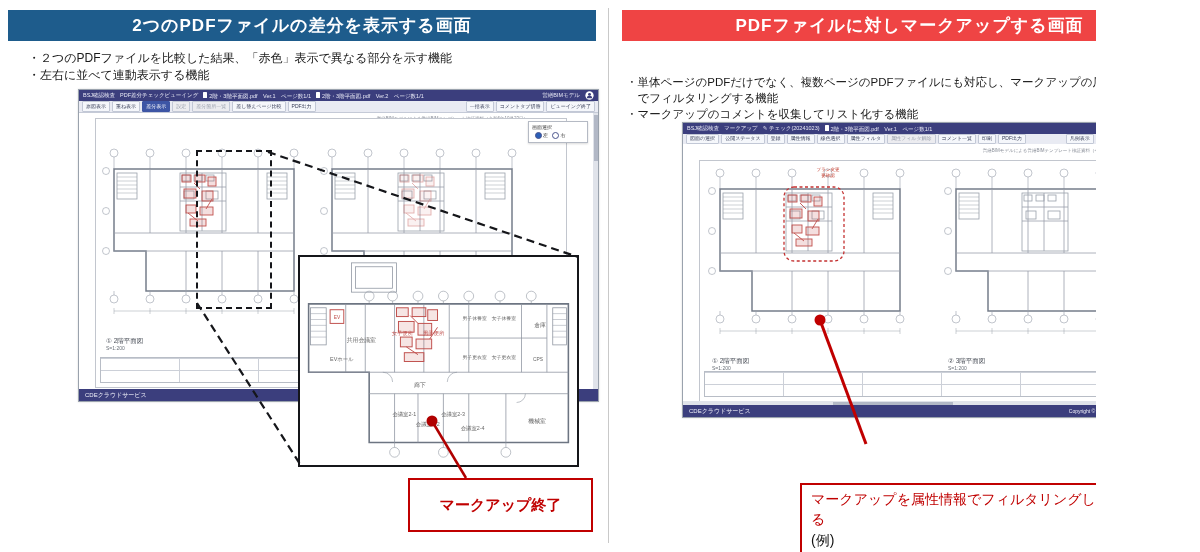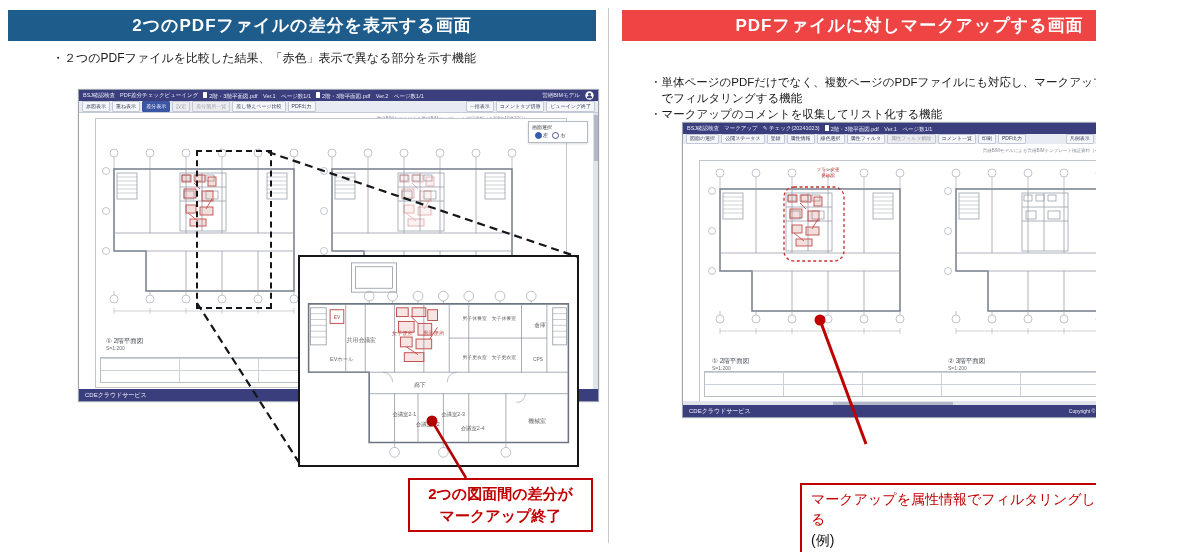--- a/index.html
+++ b/index.html
@@ -4,21 +4,21 @@
 <style>
   html,body{margin:0;padding:0;background:#fff;}
   #stage{position:relative;width:1096px;height:552px;background:#fff;overflow:hidden;
          font-family:"Liberation Sans","DejaVu Sans",sans-serif;color:#222;}
   .abs{position:absolute;}
 
   
   .sec-hdr{height:31px;display:flex;align-items:center;justify-content:center;
            color:#fff;font-size:17px;font-weight:bold;letter-spacing:1px;}
   
-  .bullets{font-size:12px;line-height:1.4;color:#1a1a1a;margin-left:24px;}
+  .bullets{font-size:12px;line-height:1.4;color:#1a1a1a;}
   .bullets div{white-space:nowrap;}
 
   
   .appwin{border:1px solid #9aa2ad;background:#fff;box-shadow:0 0 2px rgba(0,0,0,.15);}
   .tbar{position:absolute;left:0;right:0;top:0;height:11px;display:flex;align-items:center;
         gap:5px;padding:0 4px;color:#e9eaf6;font-size:5.5px;white-space:nowrap;overflow:hidden;}
   .tbar .sp{flex:1;}
   .docic{display:inline-block;width:4px;height:6px;background:#fff;border-radius:0.5px;margin-right:2px;}
   .toolbar{position:absolute;left:0;right:0;display:flex;align-items:center;gap:2px;
            padding:0 3px;background:#e9ebf3;border-bottom:1px solid #c5cad7;overflow:hidden;white-space:nowrap;}
@@ -133,20 +133,21 @@
       </g>
     </defs>
   </svg>
 
   <div class="abs sec-hdr" style="left:8px;top:10px;width:588px;background:#1E5C8C;">
     <span>2つのPDFファイルの差分を表示する画面</span>
   </div>
 
   <div class="abs bullets" style="left:28px;top:50px;">
     <div>・２つのPDFファイルを比較した結果、「赤色」表示で異なる部分を示す機能</div>
+    <div>・左右に並べて連動表示する機能</div>
   </div>
 
   <div class="abs appwin" style="left:78px;top:89px;width:519px;height:311px;">
     <div class="tbar" style="background:#3B3E7D;">
       <span>BSJ確認検査</span>
       <span>PDF差分チェックビューイング</span>
       <span><i class="docic"></i><span>2階・3階平面図.pdf　Ver.1　ページ数1/1</span></span>
       <span><i class="docic"></i><span>2階・3階平面図.pdf　Ver.2　ページ数1/1</span></span>
       <span class="sp"></span>
       <span>営繕BIMモデル</span>
@@ -277,21 +278,20 @@
   </div>
 
   <svg class="abs" style="left:0;top:0;z-index:30;pointer-events:none;" width="600" height="552">
     <line x1="268" y1="152" x2="578" y2="257" stroke="#15161a" stroke-width="2.2" stroke-dasharray="8 5"></line>
     <line x1="197" y1="303" x2="300" y2="464" stroke="#15161a" stroke-width="2.2" stroke-dasharray="8 5"></line>
     <line x1="432" y1="421" x2="466" y2="478" stroke="#b00000" stroke-width="2.5"></line>
     <circle cx="432" cy="421" r="5.5" fill="#b00000"></circle>
   </svg>
 
   <div class="abs redbox-l" style="left:408px;top:478px;width:181px;height:50px;z-index:40;">
-    <div>2つの図面間の差分が</div>
     <div>マークアップ終了</div>
   </div>
 
   <div class="abs divider" style="left:608px;top:8px;width:1px;height:535px;"></div>
 
   <div class="abs sec-hdr" style="left:622px;top:10px;width:575px;background:#ef4444;">
     <span>PDFファイルに対しマークアップする画面</span>
   </div>
 
   <div class="abs bullets" style="left:626px;top:74px;font-size:11.5px;">

